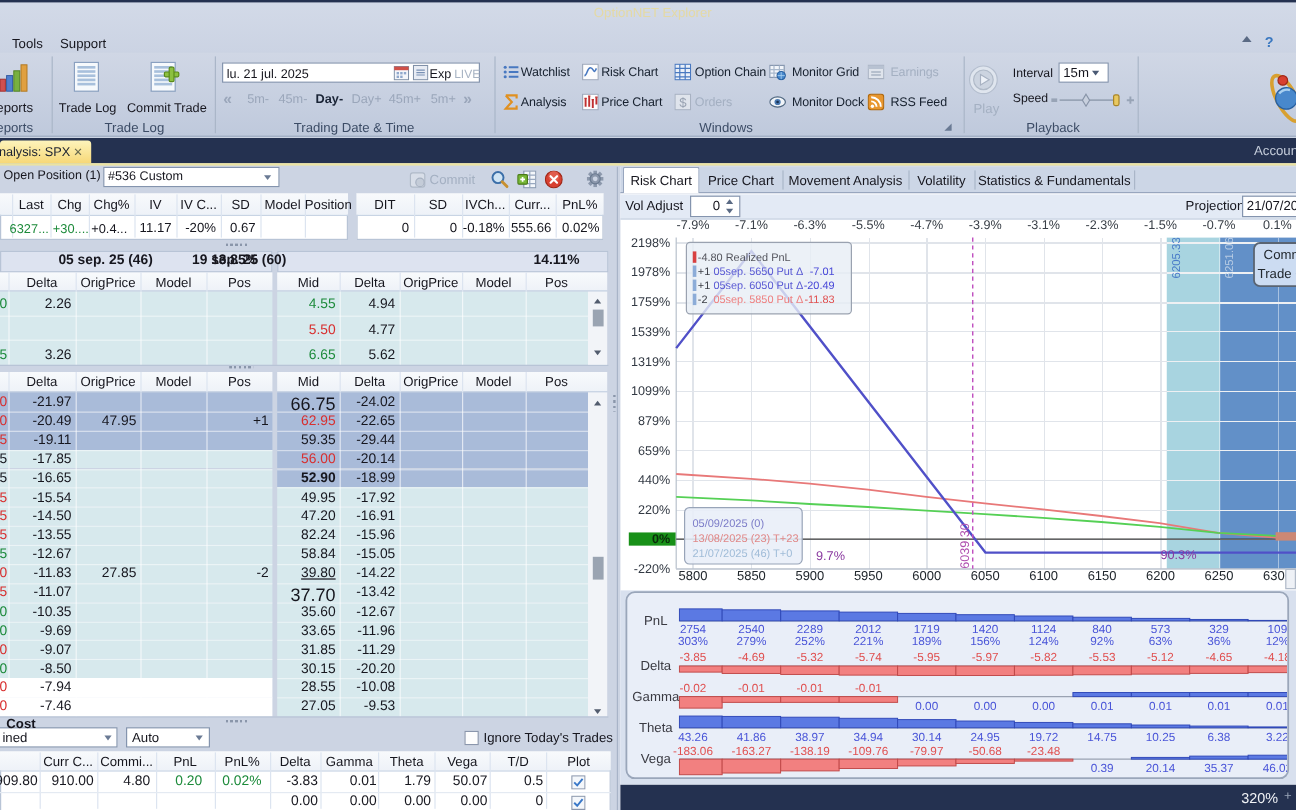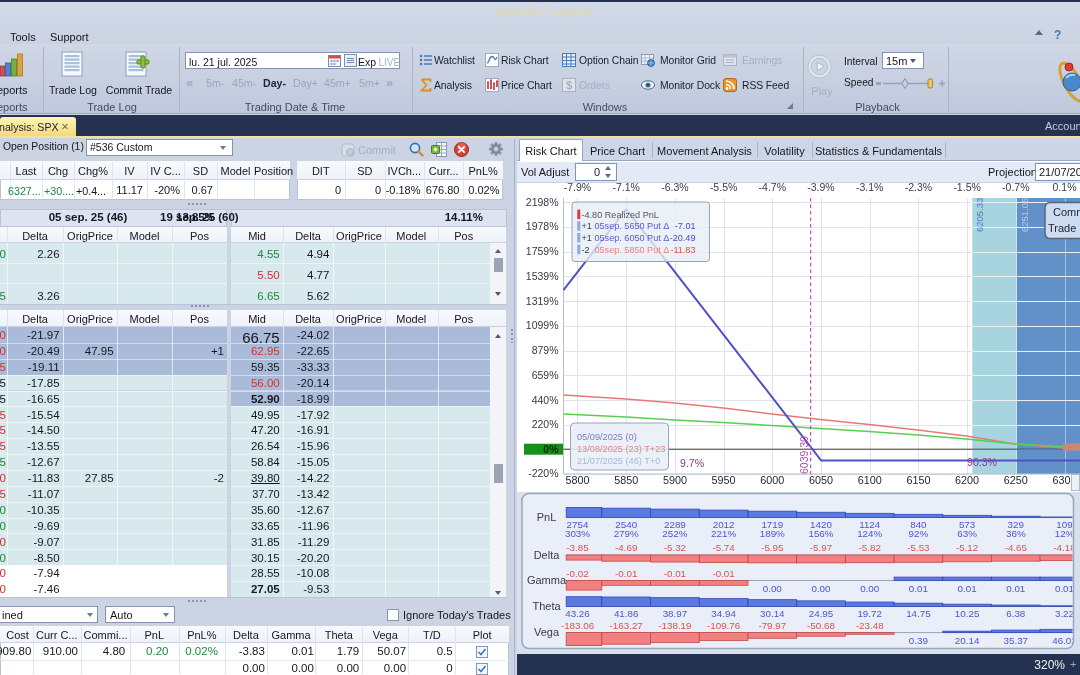--- a/index.html
+++ b/index.html
@@ -241,21 +241,21 @@
 <div class="ab c" style="left:463.4px;top:165px;width:39.60000000000002px;">PnL%</div>
 <div class="ab green" style="left:8px;top:184.5px;font-size:10.7px;">6327...</div>
 <div class="ab green" style="left:44px;top:184.5px;font-size:10.7px;">+30....</div>
 <div class="ab " style="left:76px;top:184.5px;font-size:10.7px;">+0.4...</div>
 <div class="ab r " style="left:83px;top:184px;width:60px;font-size:11px;">11.17</div>
 <div class="ab r " style="left:120px;top:184px;width:60px;font-size:11px;">-20%</div>
 <div class="ab r " style="left:153px;top:184px;width:60px;font-size:11px;">0.67</div>
 <div class="ab r" style="left:271px;top:184px;width:70px;font-size:11px;">0</div>
 <div class="ab r" style="left:311px;top:184px;width:70px;font-size:11px;">0</div>
 <div class="ab r" style="left:350.5px;top:184px;width:70px;font-size:11px;">-0.18%</div>
-<div class="ab r" style="left:389.5px;top:184px;width:70px;font-size:11px;">676.80</div>
+<div class="ab r" style="left:389.5px;top:184px;width:70px;font-size:11px;">555.66</div>
 <div class="ab r" style="left:429.5px;top:184px;width:70px;font-size:11px;">0.02%</div>
 <div class="ab" style="left:188px;top:203px;width:20px;height:2px;background:repeating-linear-gradient(90deg,#8a96aa 0 2px,transparent 2px 4px);"></div>
 <div class="ab" style="left:0;top:209px;width:227px;height:17.5px;background:#dde3f0;border:1px solid #b8c4d6;"></div>
 <div class="ab" style="left:231px;top:209px;width:275.5px;height:17.5px;background:#dde3f0;border:1px solid #b8c4d6;"></div>
 <div class="ab" style="left:-50px;top:211px;width:276px;text-align:center;font-weight:bold;font-size:11.5px;">05 sep. 25 (46)</div>
 <div class="ab r" style="left:155px;top:211px;width:60px;font-weight:bold;font-size:11.5px;">13.85%</div>
 <div class="ab" style="left:160px;top:211px;width:276px;text-align:left;font-weight:bold;font-size:11.5px;">19 sep. 25 (60)</div>
 <div class="ab r" style="left:423px;top:211px;width:60px;font-weight:bold;font-size:11.5px;">14.11%</div>
 <div class="ab" style="left:0;top:226.5px;width:227px;height:16.5px;background:linear-gradient(#f8fafc,#eef2f8);border-bottom:1px solid #c8d4e4;"></div>
 <div class="ab" style="left:231px;top:226.5px;width:275px;height:16.5px;background:linear-gradient(#f8fafc,#eef2f8);border-bottom:1px solid #c8d4e4;"></div>
@@ -403,52 +403,52 @@
 <div class="ab r " style="left:-10.399999999999999px;top:329.2px;width:70px;font-size:11.5px;">-21.97</div>
 <div class="ab r " style="left:209.7px;top:329.2px;width:70px;font-size:15px;">66.75</div>
 <div class="ab r " style="left:259.4px;top:329.2px;width:70px;font-size:11.5px;">-24.02</div>
 <div class="ab r red" style="left:-64px;top:345.08px;width:70px;font-size:11.5px;">0</div>
 <div class="ab r " style="left:-10.399999999999999px;top:345.08px;width:70px;font-size:11.5px;">-20.49</div>
 <div class="ab r red" style="left:209.7px;top:345.08px;width:70px;font-size:11.5px;">62.95</div>
 <div class="ab r " style="left:259.4px;top:345.08px;width:70px;font-size:11.5px;">-22.65</div>
 <div class="ab r red" style="left:-64px;top:360.96px;width:70px;font-size:11.5px;">5</div>
 <div class="ab r " style="left:-10.399999999999999px;top:360.96px;width:70px;font-size:11.5px;">-19.11</div>
 <div class="ab r " style="left:209.7px;top:360.96px;width:70px;font-size:11.5px;">59.35</div>
-<div class="ab r " style="left:259.4px;top:360.96px;width:70px;font-size:11.5px;">-33.33</div>
+<div class="ab r " style="left:259.4px;top:360.96px;width:70px;font-size:11.5px;">-29.44</div>
 <div class="ab r " style="left:-64px;top:376.84px;width:70px;font-size:11.5px;">5</div>
 <div class="ab r " style="left:-10.399999999999999px;top:376.84px;width:70px;font-size:11.5px;">-17.85</div>
 <div class="ab r red" style="left:209.7px;top:376.84px;width:70px;font-size:11.5px;">56.00</div>
 <div class="ab r " style="left:259.4px;top:376.84px;width:70px;font-size:11.5px;">-20.14</div>
 <div class="ab r " style="left:-64px;top:392.71999999999997px;width:70px;font-size:11.5px;">5</div>
 <div class="ab r " style="left:-10.399999999999999px;top:392.71999999999997px;width:70px;font-size:11.5px;">-16.65</div>
 <div class="ab r " style="left:209.7px;top:392.71999999999997px;width:70px;font-size:11.5px;font-weight:bold;">52.90</div>
 <div class="ab r " style="left:259.4px;top:392.71999999999997px;width:70px;font-size:11.5px;">-18.99</div>
 <div class="ab r red" style="left:-64px;top:408.59999999999997px;width:70px;font-size:11.5px;">5</div>
 <div class="ab r " style="left:-10.399999999999999px;top:408.59999999999997px;width:70px;font-size:11.5px;">-15.54</div>
 <div class="ab r " style="left:209.7px;top:408.59999999999997px;width:70px;font-size:11.5px;">49.95</div>
 <div class="ab r " style="left:259.4px;top:408.59999999999997px;width:70px;font-size:11.5px;">-17.92</div>
 <div class="ab r red" style="left:-64px;top:424.47999999999996px;width:70px;font-size:11.5px;">5</div>
 <div class="ab r " style="left:-10.399999999999999px;top:424.47999999999996px;width:70px;font-size:11.5px;">-14.50</div>
 <div class="ab r " style="left:209.7px;top:424.47999999999996px;width:70px;font-size:11.5px;">47.20</div>
 <div class="ab r " style="left:259.4px;top:424.47999999999996px;width:70px;font-size:11.5px;">-16.91</div>
 <div class="ab r red" style="left:-64px;top:440.36px;width:70px;font-size:11.5px;">5</div>
 <div class="ab r " style="left:-10.399999999999999px;top:440.36px;width:70px;font-size:11.5px;">-13.55</div>
-<div class="ab r " style="left:209.7px;top:440.36px;width:70px;font-size:11.5px;">26.54</div>
+<div class="ab r " style="left:209.7px;top:440.36px;width:70px;font-size:11.5px;">82.24</div>
 <div class="ab r " style="left:259.4px;top:440.36px;width:70px;font-size:11.5px;">-15.96</div>
 <div class="ab r green" style="left:-64px;top:456.24px;width:70px;font-size:11.5px;">5</div>
 <div class="ab r " style="left:-10.399999999999999px;top:456.24px;width:70px;font-size:11.5px;">-12.67</div>
 <div class="ab r " style="left:209.7px;top:456.24px;width:70px;font-size:11.5px;">58.84</div>
 <div class="ab r " style="left:259.4px;top:456.24px;width:70px;font-size:11.5px;">-15.05</div>
 <div class="ab r red" style="left:-64px;top:472.12px;width:70px;font-size:11.5px;">0</div>
 <div class="ab r " style="left:-10.399999999999999px;top:472.12px;width:70px;font-size:11.5px;">-11.83</div>
 <div class="ab r " style="left:209.7px;top:472.12px;width:70px;font-size:11.5px;text-decoration:underline;">39.80</div>
 <div class="ab r " style="left:259.4px;top:472.12px;width:70px;font-size:11.5px;">-14.22</div>
 <div class="ab r red" style="left:-64px;top:488.0px;width:70px;font-size:11.5px;">5</div>
 <div class="ab r " style="left:-10.399999999999999px;top:488.0px;width:70px;font-size:11.5px;">-11.07</div>
-<div class="ab r " style="left:209.7px;top:488.0px;width:70px;font-size:11px;">37.70</div>
+<div class="ab r " style="left:209.7px;top:488.0px;width:70px;font-size:15px;">37.70</div>
 <div class="ab r " style="left:259.4px;top:488.0px;width:70px;font-size:11.5px;">-13.42</div>
 <div class="ab r green" style="left:-64px;top:503.88px;width:70px;font-size:11.5px;">0</div>
 <div class="ab r " style="left:-10.399999999999999px;top:503.88px;width:70px;font-size:11.5px;">-10.35</div>
 <div class="ab r " style="left:209.7px;top:503.88px;width:70px;font-size:11.5px;">35.60</div>
 <div class="ab r " style="left:259.4px;top:503.88px;width:70px;font-size:11.5px;">-12.67</div>
 <div class="ab r green" style="left:-64px;top:519.76px;width:70px;font-size:11.5px;">0</div>
 <div class="ab r " style="left:-10.399999999999999px;top:519.76px;width:70px;font-size:11.5px;">-9.69</div>
 <div class="ab r " style="left:209.7px;top:519.76px;width:70px;font-size:11.5px;">33.65</div>
 <div class="ab r " style="left:259.4px;top:519.76px;width:70px;font-size:11.5px;">-11.96</div>
 <div class="ab r red" style="left:-64px;top:535.6400000000001px;width:70px;font-size:11.5px;">0</div>
@@ -458,21 +458,21 @@
 <div class="ab r green" style="left:-64px;top:551.5200000000001px;width:70px;font-size:11.5px;">0</div>
 <div class="ab r " style="left:-10.399999999999999px;top:551.5200000000001px;width:70px;font-size:11.5px;">-8.50</div>
 <div class="ab r " style="left:209.7px;top:551.5200000000001px;width:70px;font-size:11.5px;">30.15</div>
 <div class="ab r " style="left:259.4px;top:551.5200000000001px;width:70px;font-size:11.5px;">-20.20</div>
 <div class="ab r red" style="left:-64px;top:567.4000000000001px;width:70px;font-size:11.5px;">0</div>
 <div class="ab r " style="left:-10.399999999999999px;top:567.4000000000001px;width:70px;font-size:11.5px;">-7.94</div>
 <div class="ab r " style="left:209.7px;top:567.4000000000001px;width:70px;font-size:11.5px;">28.55</div>
 <div class="ab r " style="left:259.4px;top:567.4000000000001px;width:70px;font-size:11.5px;">-10.08</div>
 <div class="ab r red" style="left:-64px;top:583.2800000000001px;width:70px;font-size:11.5px;">0</div>
 <div class="ab r " style="left:-10.399999999999999px;top:583.2800000000001px;width:70px;font-size:11.5px;">-7.46</div>
-<div class="ab r " style="left:209.7px;top:583.2800000000001px;width:70px;font-size:11.5px;font-weight:bold;">27.05</div>
+<div class="ab r " style="left:209.7px;top:583.2800000000001px;width:70px;font-size:11.5px;">27.05</div>
 <div class="ab r " style="left:259.4px;top:583.2800000000001px;width:70px;font-size:11.5px;">-9.53</div>
 <div class="ab r " style="left:43.599999999999994px;top:345.08px;width:70px;font-size:11.5px;">47.95</div>
 <div class="ab r " style="left:154px;top:345.08px;width:70px;font-size:11.5px;">+1</div>
 <div class="ab r " style="left:43.599999999999994px;top:472.12px;width:70px;font-size:11.5px;">27.85</div>
 <div class="ab r " style="left:154px;top:472.12px;width:70px;font-size:11.5px;">-2</div>
 <div class="ab" style="left:490px;top:327px;width:16px;height:270.0px;background:#f2f4f8;"></div>
 <div class="uparrow" style="left:494.5px;top:334px;border-bottom-color:#525c6e;"></div>
 <div class="ab" style="left:493.5px;top:464px;width:9px;height:19px;background:#9aa4b2;"></div>
 <div class="downarrow" style="left:494.5px;top:591px;border-top-color:#525c6e;"></div>
 <div class="ab" style="left:0;top:597px;width:507px;height:1px;background:#b8c4d6;"></div>
@@ -490,21 +490,21 @@
 <div class="ab" style="left:32.5px;top:627px;width:1px;height:47px;background:#dce4f0;"></div>
 <div class="ab" style="left:81px;top:627px;width:1px;height:47px;background:#dce4f0;"></div>
 <div class="ab" style="left:130px;top:627px;width:1px;height:47px;background:#dce4f0;"></div>
 <div class="ab" style="left:178.6px;top:627px;width:1px;height:47px;background:#dce4f0;"></div>
 <div class="ab" style="left:225.1px;top:627px;width:1px;height:47px;background:#dce4f0;"></div>
 <div class="ab" style="left:266.8px;top:627px;width:1px;height:47px;background:#dce4f0;"></div>
 <div class="ab" style="left:315.3px;top:627px;width:1px;height:47px;background:#dce4f0;"></div>
 <div class="ab" style="left:362.4px;top:627px;width:1px;height:47px;background:#dce4f0;"></div>
 <div class="ab" style="left:408.2px;top:627px;width:1px;height:47px;background:#dce4f0;"></div>
 <div class="ab" style="left:455.4px;top:627px;width:1px;height:47px;background:#dce4f0;"></div>
-<div class="ab c" style="left:0px;top:629px;width:35px;">Cost</div>
+<div class="ab c" style="left:0px;top:598px;width:35px;font-weight:bold;">Cost</div>
 <div class="ab c" style="left:32.5px;top:629px;width:48.5px;">Curr C...</div>
 <div class="ab c" style="left:81px;top:629px;width:49px;">Commi...</div>
 <div class="ab c" style="left:130px;top:629px;width:48.599999999999994px;">PnL</div>
 <div class="ab c" style="left:178.6px;top:629px;width:46.5px;">PnL%</div>
 <div class="ab c" style="left:225.1px;top:629px;width:41.70000000000002px;">Delta</div>
 <div class="ab c" style="left:266.8px;top:629px;width:48.5px;">Gamma</div>
 <div class="ab c" style="left:315.3px;top:629px;width:47.099999999999966px;">Theta</div>
 <div class="ab c" style="left:362.4px;top:629px;width:45.80000000000001px;">Vega</div>
 <div class="ab c" style="left:408.2px;top:629px;width:47.19999999999999px;">T/D</div>
 <div class="ab c" style="left:455.4px;top:629px;width:53.60000000000002px;">Plot</div>

